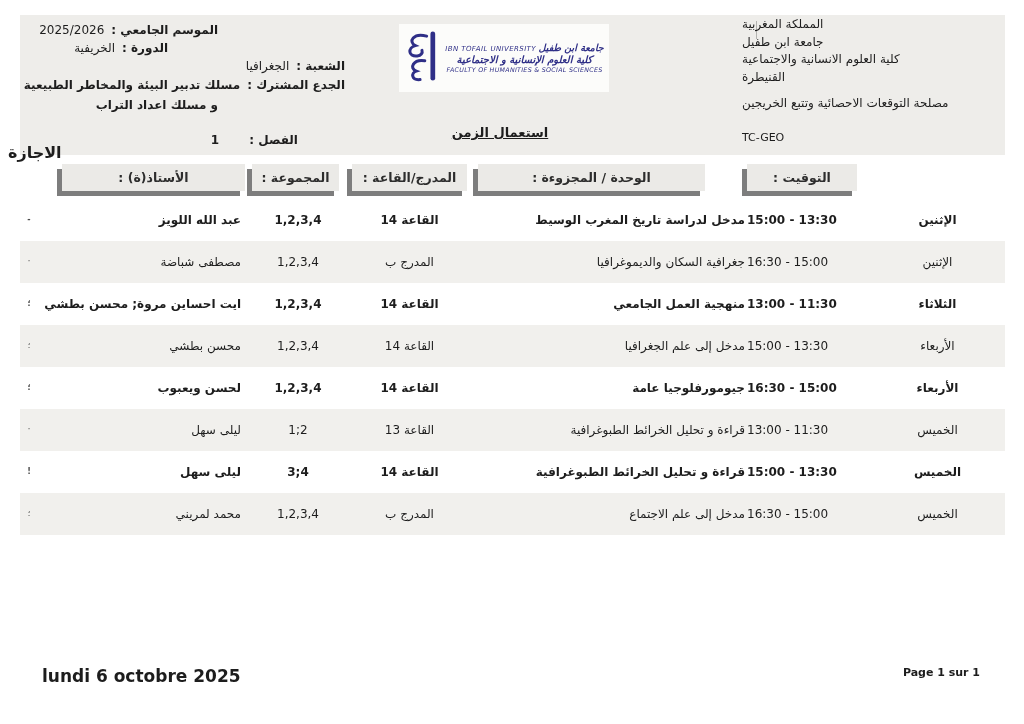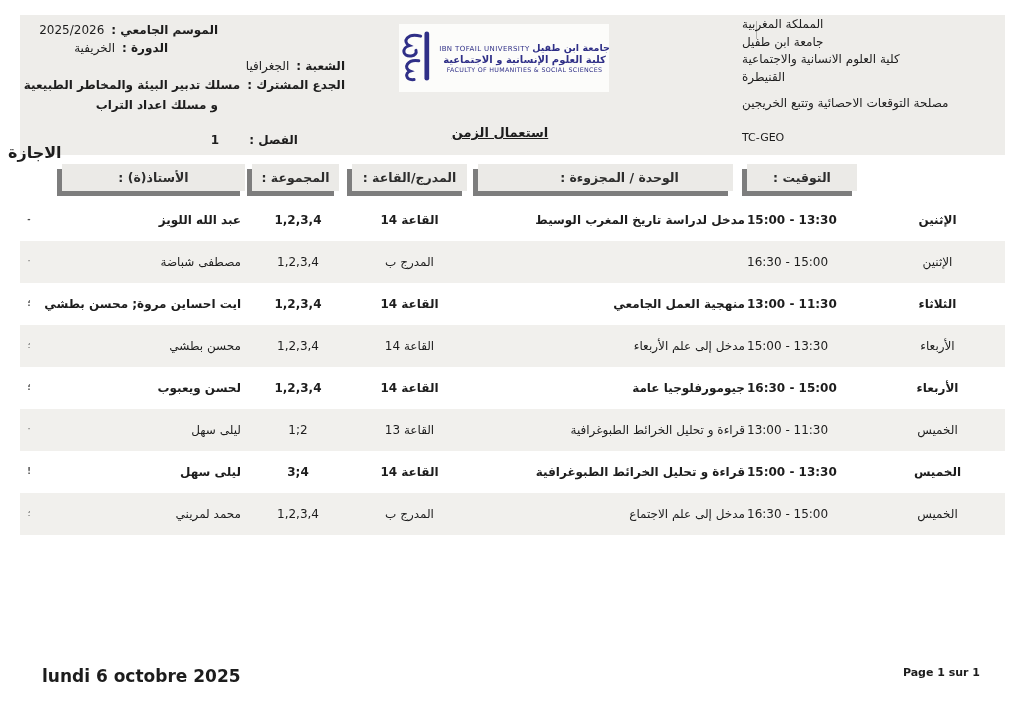--- a/index.html
+++ b/index.html
@@ -23,36 +23,36 @@
   
   .hdr-right{position:absolute;left:742px;top:16px;width:245px;text-align:left;
              font-size:12px;line-height:17.5px;direction:rtl;}
   .hdr-right .service{margin-top:9px;}
   .hdr-right .code{margin-top:16px;font-size:11px;direction:ltr;}
   .vdiv{position:absolute;left:756px;top:21px;width:1px;height:18px;background:#b3b3b0;}
 
   
   .logo{position:absolute;left:399px;top:24px;width:210px;height:68px;background:#fcfcfa;
         display:flex;align-items:center;justify-content:center;gap:7px;direction:ltr;}
-  .logo-text{text-align:center;color:#2f2f87;line-height:1.25;}
+  .logo-text{text-align:center;color:#2f2f87;line-height:1.25;font-style:italic;}
   .logo-text .t1{font-size:7px;letter-spacing:.4px;white-space:nowrap;}
   .logo-text .t1 .ar{font-size:9.5px;font-weight:700;letter-spacing:0;}
   .logo-text .t2{font-size:10px;font-weight:700;white-space:nowrap;}
   .logo-text .t3{font-size:6.3px;letter-spacing:.3px;white-space:nowrap;}
 
   .doc-title{position:absolute;left:430px;top:125px;width:140px;text-align:center;
              font-size:13px;font-weight:700;text-decoration:underline;direction:rtl;}
 
   
   .hbox{position:absolute;top:164px;height:27px;line-height:27px;background:#ebeae7;
         box-shadow:-5px 5px 0 #7d7d7d;text-align:center;font-size:12.5px;font-weight:700;
         color:#2d2d2d;direction:rtl;white-space:nowrap;}
   .h-day{left:868px;width:139px;}
   .h-time{left:747px;width:110px;}
-  .h-unit{left:478px;width:227px;padding-left:28px;}
+  .h-unit{left:478px;width:227px;}
   .h-room{left:352px;width:115px;}
   .h-group{left:252px;width:87px;}
   .h-prof{left:62px;width:183px;}
 
   
   .rows{position:absolute;left:20px;top:199px;width:985px;direction:rtl;}
   .row{position:relative;height:42px;}
   .row:nth-child(even){background:#f1f0ed;}
   .cell{position:absolute;top:0;height:42px;line-height:42px;font-size:12px;white-space:nowrap;}
   .row.bold .cell{font-weight:700;}
@@ -137,38 +137,39 @@
         <div class="cell c-time" dir="ltr">15:00 - 13:30</div>
         <div class="cell c-unit">مدخل لدراسة تاريخ المغرب الوسيط</div>
         <div class="cell c-room">القاعة 14</div>
         <div class="cell c-group" dir="ltr">1,2,3,4</div>
         <div class="cell c-prof">عبد الله اللويز</div>
         <div class="cell c-edge">-</div>
       </div>
       <div class="row">
         <div class="cell c-day">الإثنين</div>
         <div class="cell c-time" dir="ltr">16:30 - 15:00</div>
+        <div class="cell c-unit">جغرافية السكان والديموغرافيا</div>
         <div class="cell c-room">المدرج ب</div>
         <div class="cell c-group" dir="ltr">1,2,3,4</div>
         <div class="cell c-prof">مصطفى شباضة</div>
         <div class="cell c-edge">·</div>
       </div>
       <div class="row bold">
         <div class="cell c-day">الثلاثاء</div>
         <div class="cell c-time" dir="ltr">13:00 - 11:30</div>
         <div class="cell c-unit">منهجية العمل الجامعي</div>
         <div class="cell c-room">القاعة 14</div>
         <div class="cell c-group" dir="ltr">1,2,3,4</div>
         <div class="cell c-prof">ايت احساين مروة; محسن بطشي</div>
         <div class="cell c-edge">؛</div>
       </div>
       <div class="row">
         <div class="cell c-day">الأربعاء</div>
         <div class="cell c-time" dir="ltr">15:00 - 13:30</div>
-        <div class="cell c-unit">مدخل إلى علم الأربعاء</div>
+        <div class="cell c-unit">مدخل إلى علم الجغرافيا</div>
         <div class="cell c-room">القاعة 14</div>
         <div class="cell c-group" dir="ltr">1,2,3,4</div>
         <div class="cell c-prof">محسن بطشي</div>
         <div class="cell c-edge">؛</div>
       </div>
       <div class="row bold">
         <div class="cell c-day">الأربعاء</div>
         <div class="cell c-time" dir="ltr">16:30 - 15:00</div>
         <div class="cell c-unit">جيومورفلوجيا عامة</div>
         <div class="cell c-room">القاعة 14</div>

